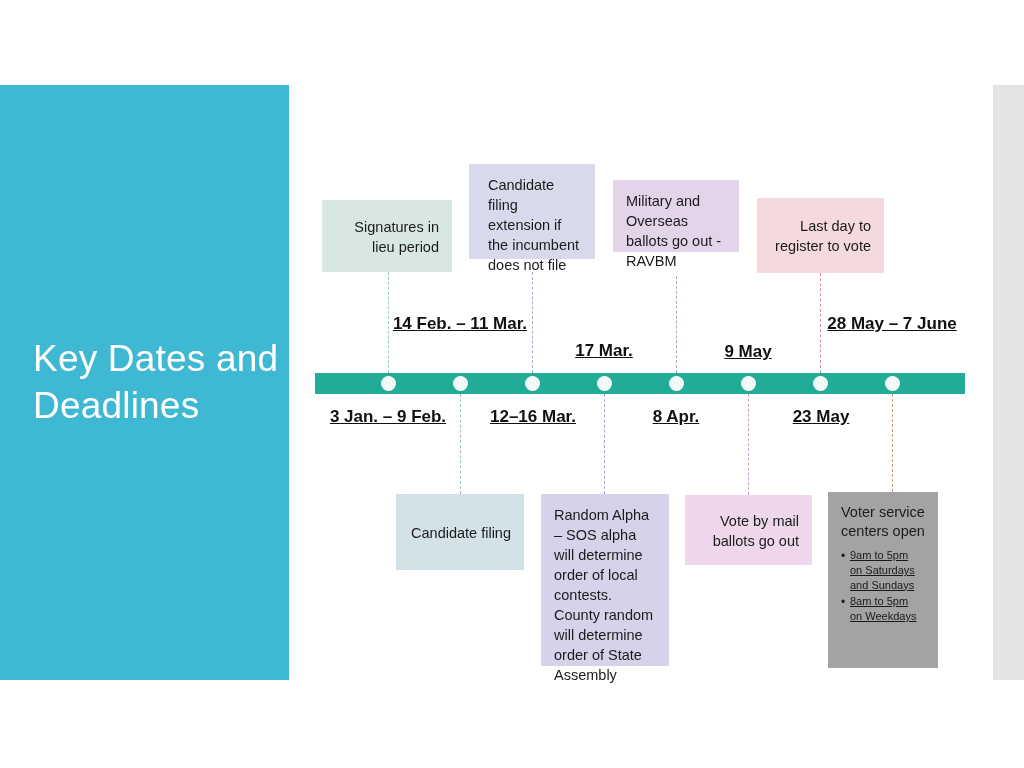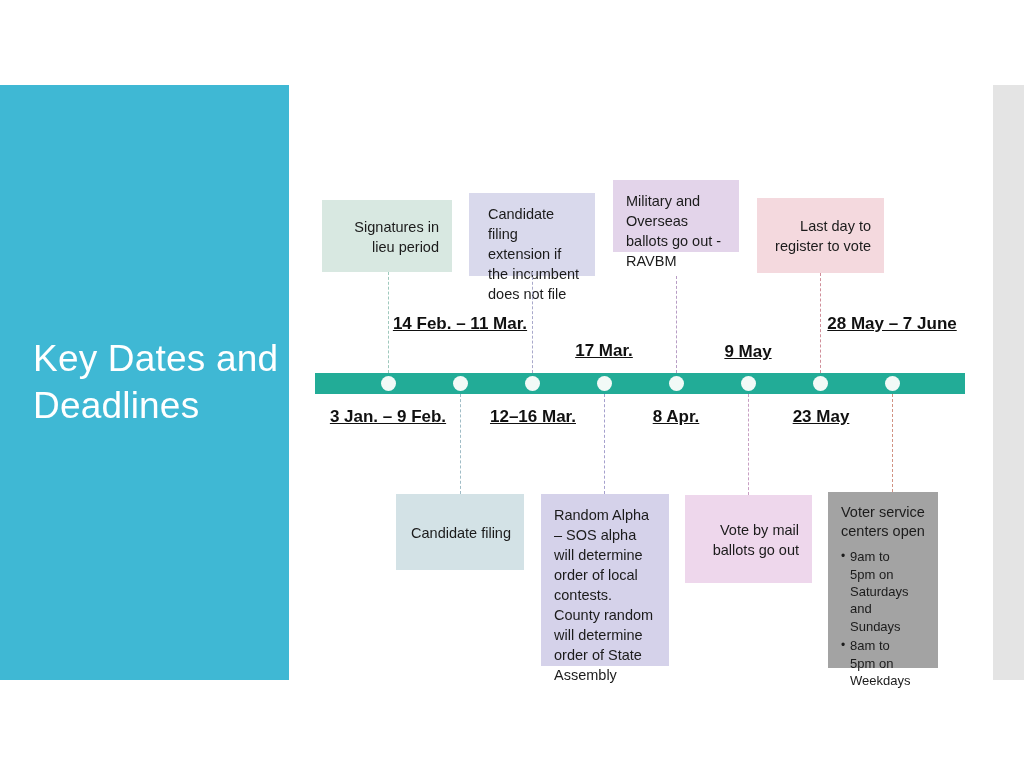--- a/index.html
+++ b/index.html
@@ -93,22 +93,23 @@
     display: flex;
     align-items: center;
     text-align: right;
   }
   .tl-box .box-inner { width: 100%; }
 
   .bullets {
     margin: 7px 7px 0 0;
     padding: 0;
     list-style: none;
-    font-size: 13px;
+    font-size: 11px;
     line-height: 1.34;
+    text-decoration: underline;
   }
   .bullets li {
     position: relative;
     padding-left: 9px;
     margin-bottom: 2px;
   }
   .bullets li::before {
     content: "\2022";
     position: absolute;
     left: 0;
@@ -139,41 +140,41 @@
   <div id="title-panel">
     <div id="title-text">Key Dates and Deadlines</div>
   </div>
 
   <div id="right-strip"></div>
 
   <div class="tl-box centered" style="left:322px; top:200px; width:130px; height:72px; background:#d8e8e1;">
     <div class="box-inner">Signatures in lieu period</div>
   </div>
 
-  <div class="tl-box" style="left:469px; top:193px; width:126px; height:83px; background:#d9d9ec;padding-left:19px;">
+  <div class="tl-box" style="left:469px; top:164px; width:126px; height:95px; background:#d9d9ec;padding-left:19px;">
     <div class="box-inner">Candidate filing extension if the incumbent does not file</div>
   </div>
 
   <div class="tl-box" style="left:613px; top:180px; width:126px; height:72px; background:#e3d4ea;">
     <div class="box-inner">Military and Overseas ballots go out - RAVBM</div>
   </div>
 
   <div class="tl-box centered" style="left:757px; top:198px; width:127px; height:75px; background:#f4d9de;">
     <div class="box-inner">Last day to register to vote</div>
   </div>
 
   <div class="tl-box centered" style="left:396px; top:494px; width:128px; height:76px; background:#d3e2e6;">
     <div class="box-inner">Candidate filing</div>
   </div>
 
   <div class="tl-box" style="left:541px; top:494px; width:128px; height:172px; background:#d5d2ea;">
     <div class="box-inner">Random Alpha – SOS alpha will determine order of local contests. County random will determine order of State Assembly</div>
   </div>
 
-  <div class="tl-box centered" style="left:685px; top:495px; width:127px; height:88px; background:#eed7ec;">
+  <div class="tl-box centered" style="left:685px; top:495px; width:127px; height:70px; background:#eed7ec;">
     <div class="box-inner">Vote by mail ballots go out</div>
   </div>
 
   <div class="tl-box" style="left:828px; top:492px; width:110px; height:176px; background:#a3a3a3;">
     <div class="box-inner">
       <div class="box-heading">Voter service centers open</div>
       <ul class="bullets">
         <li>9am to 5pm on Saturdays and Sundays</li>
         <li>8am to 5pm on Weekdays</li>
       </ul>

